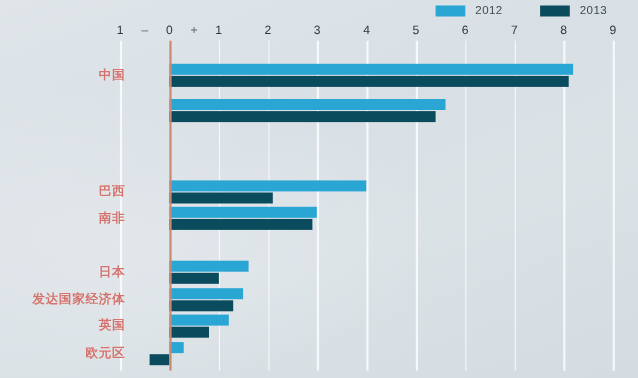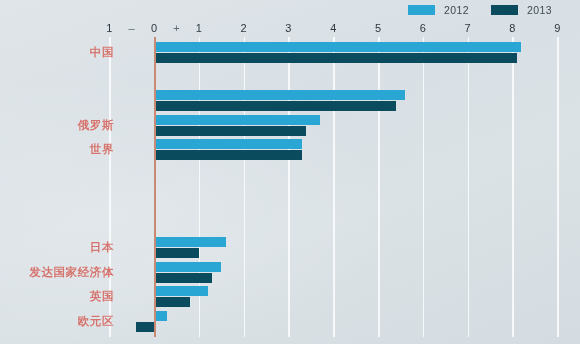--- a/index.html
+++ b/index.html
@@ -24,21 +24,21 @@
   }
 
   
   #legend {
     position: absolute;
     top: 2px;
     right: 8px;
     height: 16px;
     display: flex;
     align-items: center;
-    gap: 0;
+    gap: 12px;
     padding-left: 28px;
   }
   .legend-entry {
     display: flex;
     align-items: center;
   }
   .legend-swatch {
     width: 27px;
     height: 10px;
     display: block;
@@ -163,38 +163,38 @@
       <div class="gridline" style="left: 198.8px;"></div>
       <div class="gridline" style="left: 243.6px;"></div>
       <div class="gridline" style="left: 288.4px;"></div>
       <div class="gridline" style="left: 333.2px;"></div>
       <div class="gridline" style="left: 378px;"></div>
       <div class="gridline" style="left: 422.8px;"></div>
       <div class="gridline" style="left: 467.6px;"></div>
       <div class="gridline" style="left: 512.4px;"></div>
       <div class="gridline" style="left: 557.2px;"></div>
       <div id="zero-line" style="left: 154px; background: rgb(201, 138, 116);"></div>
-      <div class="row" style="top: 4px; height: 22.5px;">
+      <div class="row" style="top: 20px; height: 22.5px;">
         <span class="cat-label" style="color: rgb(212, 115, 109);">中国</span>
         <div class="bar bar-2012" title="中国 2012: 8.2" style="left: 154px; width: 367.36px; background: rgb(41, 166, 212);"></div>
         <div class="bar bar-2013" title="中国 2013: 8.1" style="left: 154px; width: 362.88px; background: rgb(11, 75, 94);"></div>
       </div>
       <div class="row" style="top: 52px; height: 22.5px;">
         <div class="bar bar-2012" title="新型经济体 2012: 5.6" style="left: 154px; width: 250.88px; background: rgb(41, 166, 212);"></div>
         <div class="bar bar-2013" title="新型经济体 2013: 5.4" style="left: 154px; width: 241.92px; background: rgb(11, 75, 94);"></div>
       </div>
-      <div class="row" style="top: 76.5px; height: 22.5px;">
-        <span class="cat-label" style="color: rgb(212, 115, 109);">俄罗斯</span>
-        <div class="bar bar-2012" title="俄罗斯 2012: 3.7" style="left: 154px; width: 165.76px; background: rgb(41, 166, 212);"></div>
-        <div class="bar bar-2013" title="俄罗斯 2013: 3.4" style="left: 154px; width: 152.32px; background: rgb(11, 75, 94);"></div>
-      </div>
-      <div class="row" style="top: 101px; height: 22.5px;">
-        <span class="cat-label" style="color: rgb(212, 115, 109);">世界</span>
-        <div class="bar bar-2012" title="世界 2012: 3.3" style="left: 154px; width: 147.84px; background: rgb(41, 166, 212);"></div>
-        <div class="bar bar-2013" title="世界 2013: 3.3" style="left: 154px; width: 147.84px; background: rgb(11, 75, 94);"></div>
+      <div class="row" style="top: 125.5px; height: 22.5px;">
+        <span class="cat-label" style="color: rgb(212, 115, 109);">巴西</span>
+        <div class="bar bar-2012" title="巴西 2012: 4" style="left: 154px; width: 179.2px; background: rgb(41, 166, 212);"></div>
+        <div class="bar bar-2013" title="巴西 2013: 2.1" style="left: 154px; width: 94.08px; background: rgb(11, 75, 94);"></div>
+      </div>
+      <div class="row" style="top: 150px; height: 22.5px;">
+        <span class="cat-label" style="color: rgb(212, 115, 109);">南非</span>
+        <div class="bar bar-2012" title="南非 2012: 3" style="left: 154px; width: 134.4px; background: rgb(41, 166, 212);"></div>
+        <div class="bar bar-2013" title="南非 2013: 2.9" style="left: 154px; width: 129.92px; background: rgb(11, 75, 94);"></div>
       </div>
       <div class="row" style="top: 223.5px; height: 22.5px;">
         <span class="cat-label" style="color: rgb(212, 115, 109);">发达国家经济体</span>
         <div class="bar bar-2012" title="发达国家经济体 2012: 1.5" style="left: 154px; width: 67.2px; background: rgb(41, 166, 212);"></div>
         <div class="bar bar-2013" title="发达国家经济体 2013: 1.3" style="left: 154px; width: 58.24px; background: rgb(11, 75, 94);"></div>
       </div>
       <div class="row" style="top: 199px; height: 22.5px;">
         <span class="cat-label" style="color: rgb(212, 115, 109);">日本</span>
         <div class="bar bar-2012" title="日本 2012: 1.6" style="left: 154px; width: 71.68px; background: rgb(41, 166, 212);"></div>
         <div class="bar bar-2013" title="日本 2013: 1" style="left: 154px; width: 44.8px; background: rgb(11, 75, 94);"></div>

